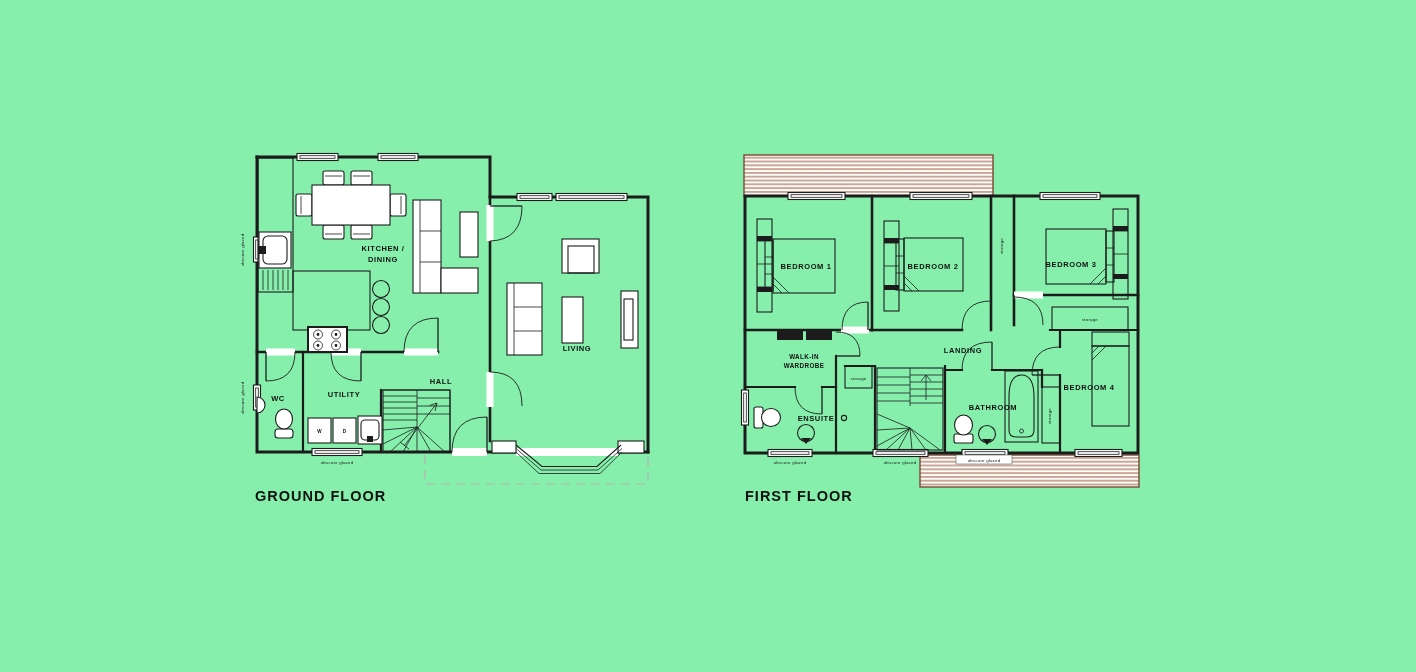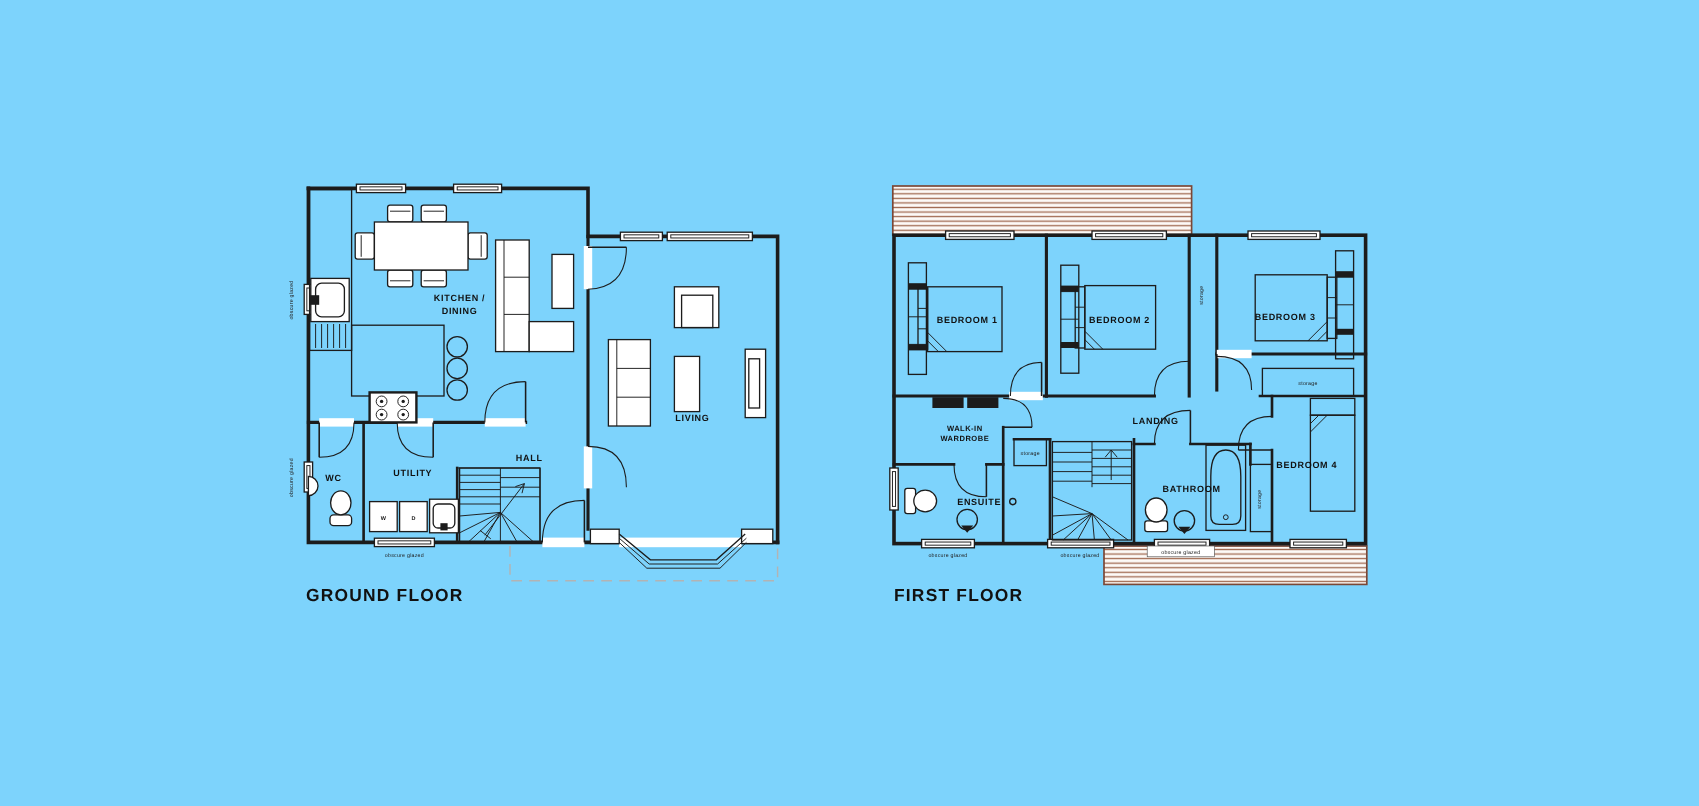--- a/index.html
+++ b/index.html
@@ -1,16 +1,16 @@
 <!DOCTYPE html>
 <html><head>
 <meta charset="utf-8">
 <style>
   html,body{margin:0;padding:0;background:#ffffff;}
-  .canvas{position:relative;width:1416px;height:672px;background:#7dd3fc;overflow:hidden;
+  .canvas{position:relative;width:1416px;height:672px;background:#86efac;overflow:hidden;
           font-family:"Liberation Sans",sans-serif;}
   svg{position:absolute;left:0;top:0;}
   text{fill:#111;}
   .room-label{font-size:7.5px;font-weight:bold;letter-spacing:.6px;}
   .small-label{font-size:6.3px;font-weight:bold;letter-spacing:.4px;}
   .tiny-label{font-size:4.4px;letter-spacing:.2px;fill:#222;}
   .appliance-label{font-size:4.6px;font-weight:bold;}
   .floor-title{font-size:14.5px;font-weight:bold;letter-spacing:1px;}
   .wall{stroke:#1c1c1c;fill:none;stroke-linecap:square;}
   .w3{stroke-width:3px;} .w26{stroke-width:2.6px;} .w22{stroke-width:2.2px;}

